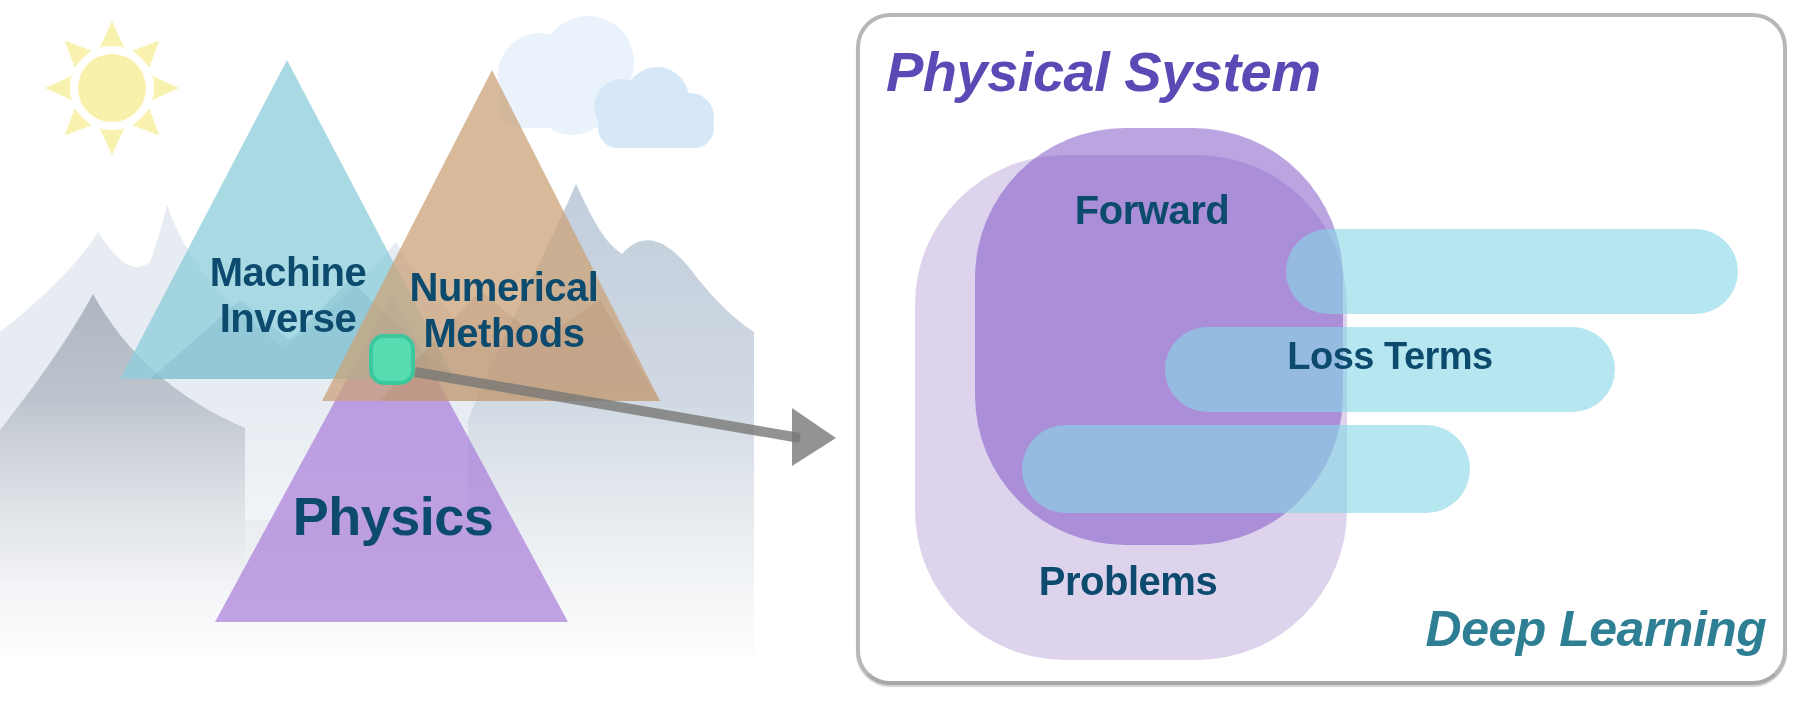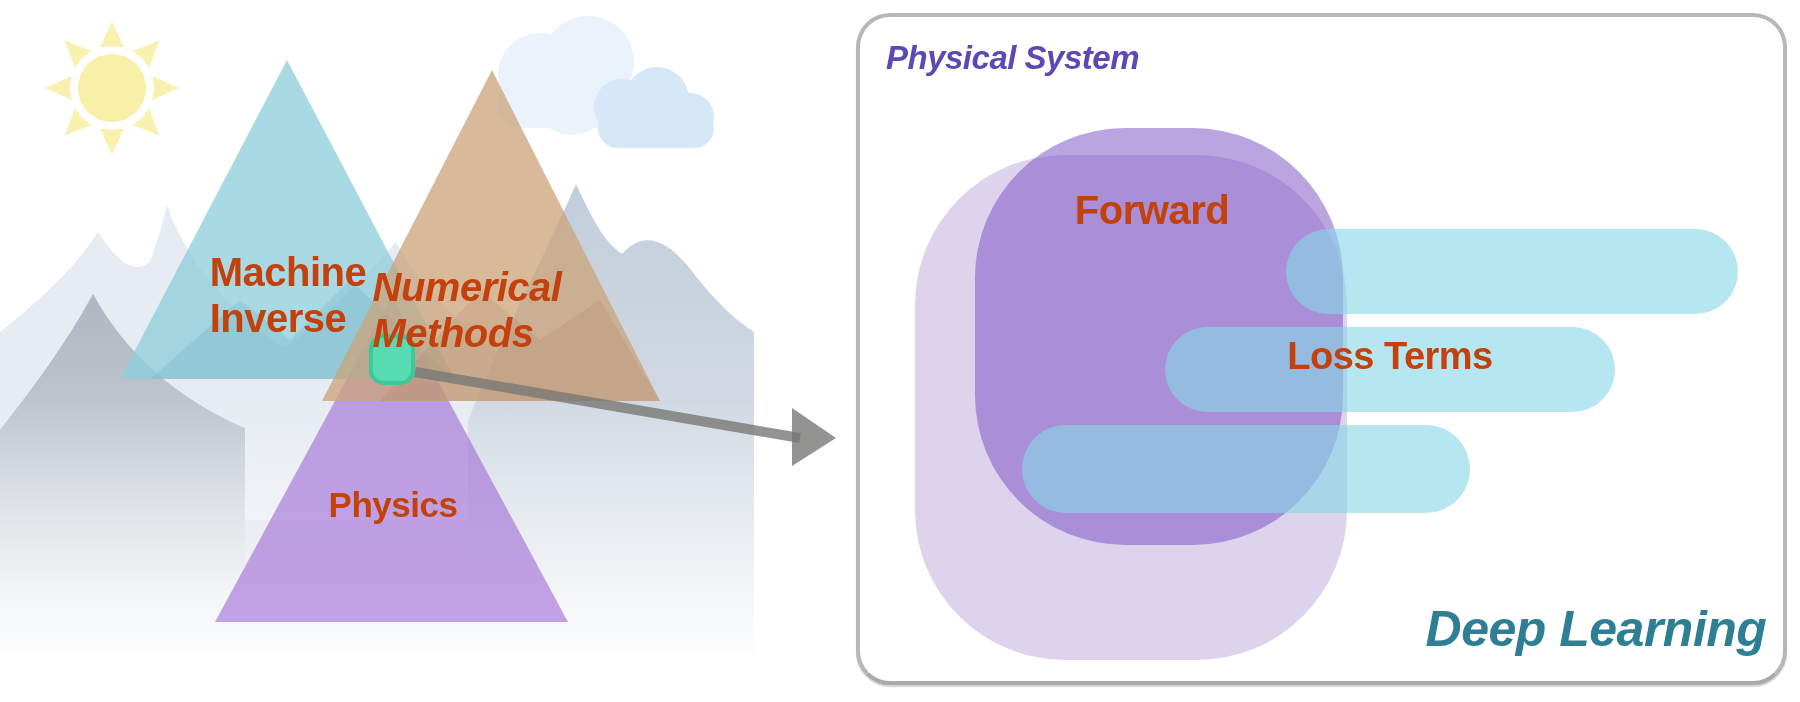--- a/index.html
+++ b/index.html
@@ -1,38 +1,38 @@
 <!DOCTYPE html>
 <html><head>
 <meta charset="utf-8">
 <style>
   html,body{margin:0;padding:0;background:#ffffff;}
   .stage{position:relative;width:1800px;height:702px;background:#ffffff;overflow:hidden;
          font-family:"Liberation Sans","DejaVu Sans",sans-serif;}
   svg{position:absolute;left:0;top:0;}
-  .lbl{position:absolute;font-weight:700;color:#c2410c;text-align:left;
+  .lbl{position:absolute;font-weight:700;color:#0c4a6e;text-align:center;
        transform:translateX(-50%);white-space:nowrap;line-height:1.16;letter-spacing:-0.5px;}
   .tri-lbl{font-size:40px;}
-  .phys-lbl{font-size:35px;}
+  .phys-lbl{font-size:54px;}
   .region-lbl{font-size:40px;}
   .pill-lbl{font-size:38px;}
   
   .panel{position:absolute;left:856px;top:13px;width:923px;height:664px;background:#ffffff;
          border:4px solid #b7b7b7;border-bottom-color:#a9a9a9;border-radius:34px;
          box-shadow:0 2px 1px rgba(130,130,130,0.35);}
   .blob,.pill{position:absolute;}
   .blob-light{left:915px;top:155px;width:432px;height:505px;border-radius:150px;
               background:rgba(157,129,203,0.35);}
   .blob-dark{left:975px;top:128px;width:368px;height:417px;border-radius:150px;
              background:rgba(120,75,195,0.50);}
   .pill{background:rgba(137,214,230,0.62);border-radius:46px;}
   .pill-data{left:1286px;top:229px;width:452px;height:85px;}
   .pill-loss{left:1165px;top:327px;width:450px;height:85px;}
   .pill-inter{left:1022px;top:425px;width:448px;height:88px;}
-  .panel-title{position:absolute;left:886px;top:39px;font-size:33px;font-weight:700;
+  .panel-title{position:absolute;left:886px;top:39px;font-size:56px;font-weight:700;
                font-style:italic;color:#5c49b5;white-space:nowrap;letter-spacing:-0.5px;}
   .dl-title{position:absolute;left:1596px;top:600px;transform:translateX(-50%);
             font-size:50px;font-weight:700;font-style:italic;color:#2e7f93;
             white-space:nowrap;letter-spacing:-0.5px;}
 </style>
 </head>
 <body>
 
 <div class="stage">
 
@@ -112,21 +112,21 @@
     <g fill="rgba(120,120,117,0.8)">
       <line x1="415" y1="372" x2="800" y2="438" stroke="rgba(120,120,117,0.8)" stroke-width="10"></line>
       <polygon points="792,408 836,438 792,466"></polygon>
     </g>
   </svg>
 
   <div class="lbl tri-lbl" style="left:288px;top:249px;">
     <div>Machine</div>
     <div>Inverse</div>
   </div>
-  <div class="lbl tri-lbl" style="left:467px;top:264px;font-style:italic;">
+  <div class="lbl tri-lbl" style="left:504px;top:264px;">
     <div>Numerical</div>
     <div>Methods</div>
   </div>
   <div class="lbl phys-lbl" style="left:393px;top:485px;">Physics</div>
 
   <div class="panel"></div>
 
   <div class="blob blob-light"></div>
   <div class="blob blob-dark"></div>
 
@@ -136,17 +136,18 @@
 
   <div class="panel-title">Physical System</div>
 
   <div class="lbl region-lbl" style="left:1152px;top:187px;">
     <div>Forward</div>
   </div>
 
   <div class="lbl pill-lbl" style="left:1390px;top:334px;">Loss Terms</div>
 
   <div class="lbl region-lbl" style="left:1128px;top:558px;">
+    <div>Problems</div>
   </div>
 
   <div class="dl-title">Deep Learning</div>
 
 </div>
 
 </body></html>

